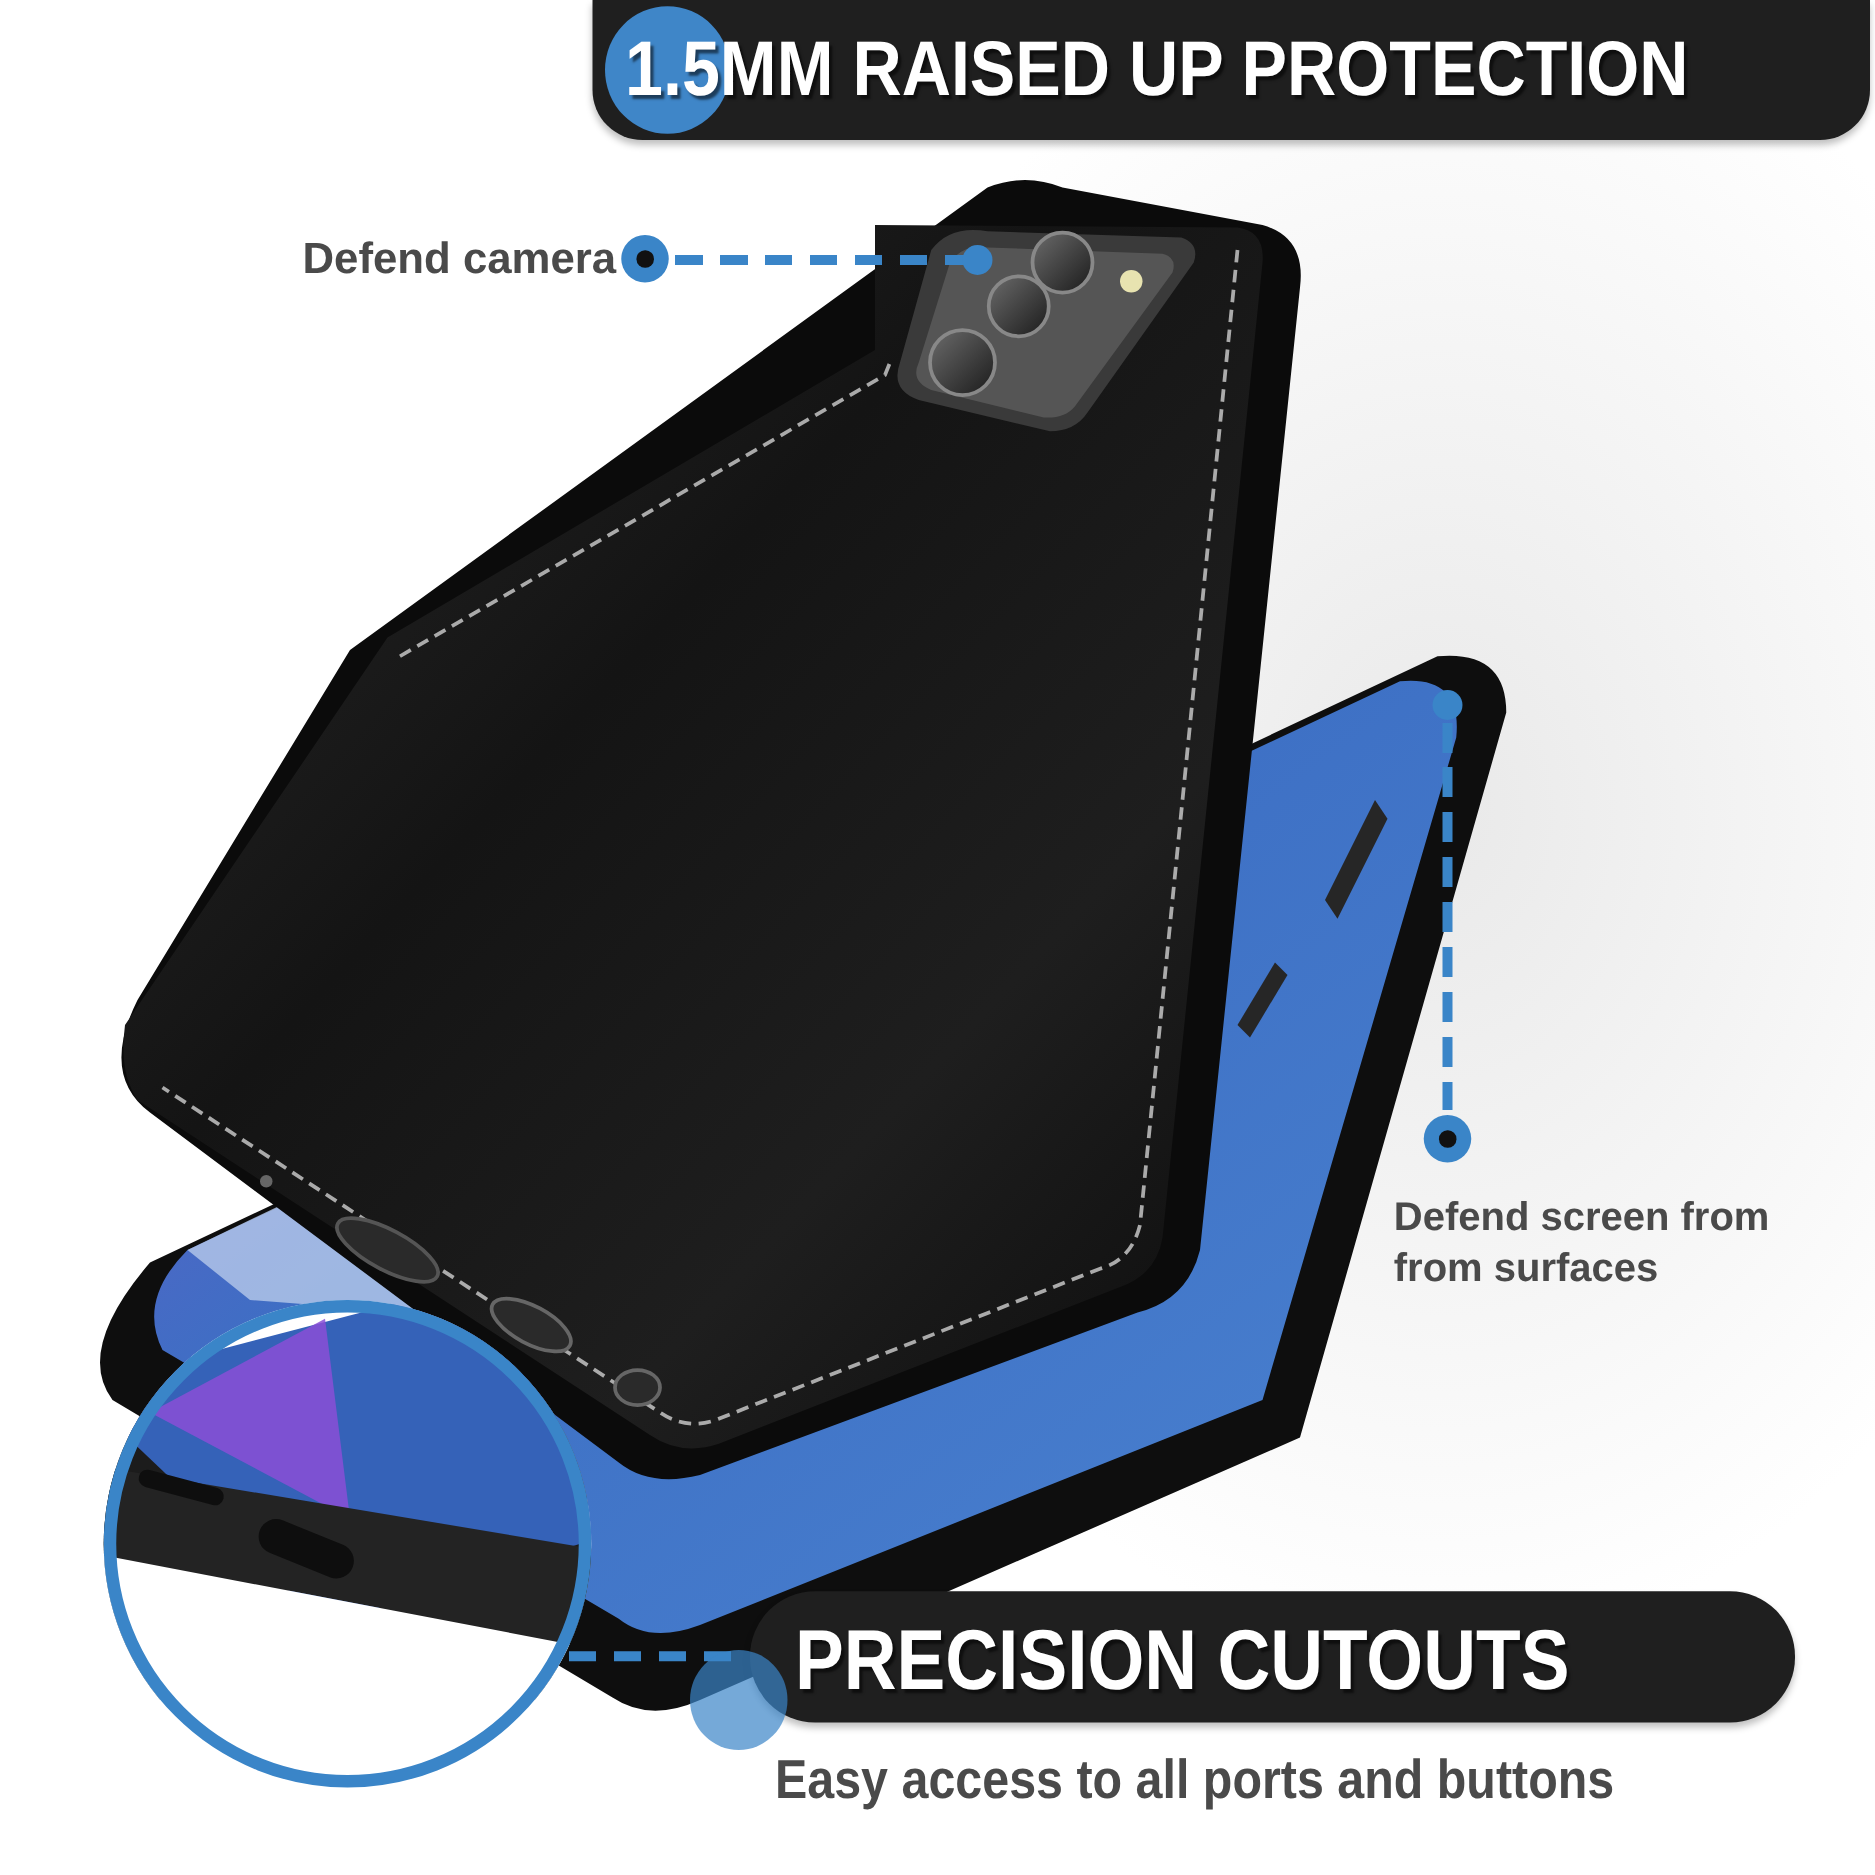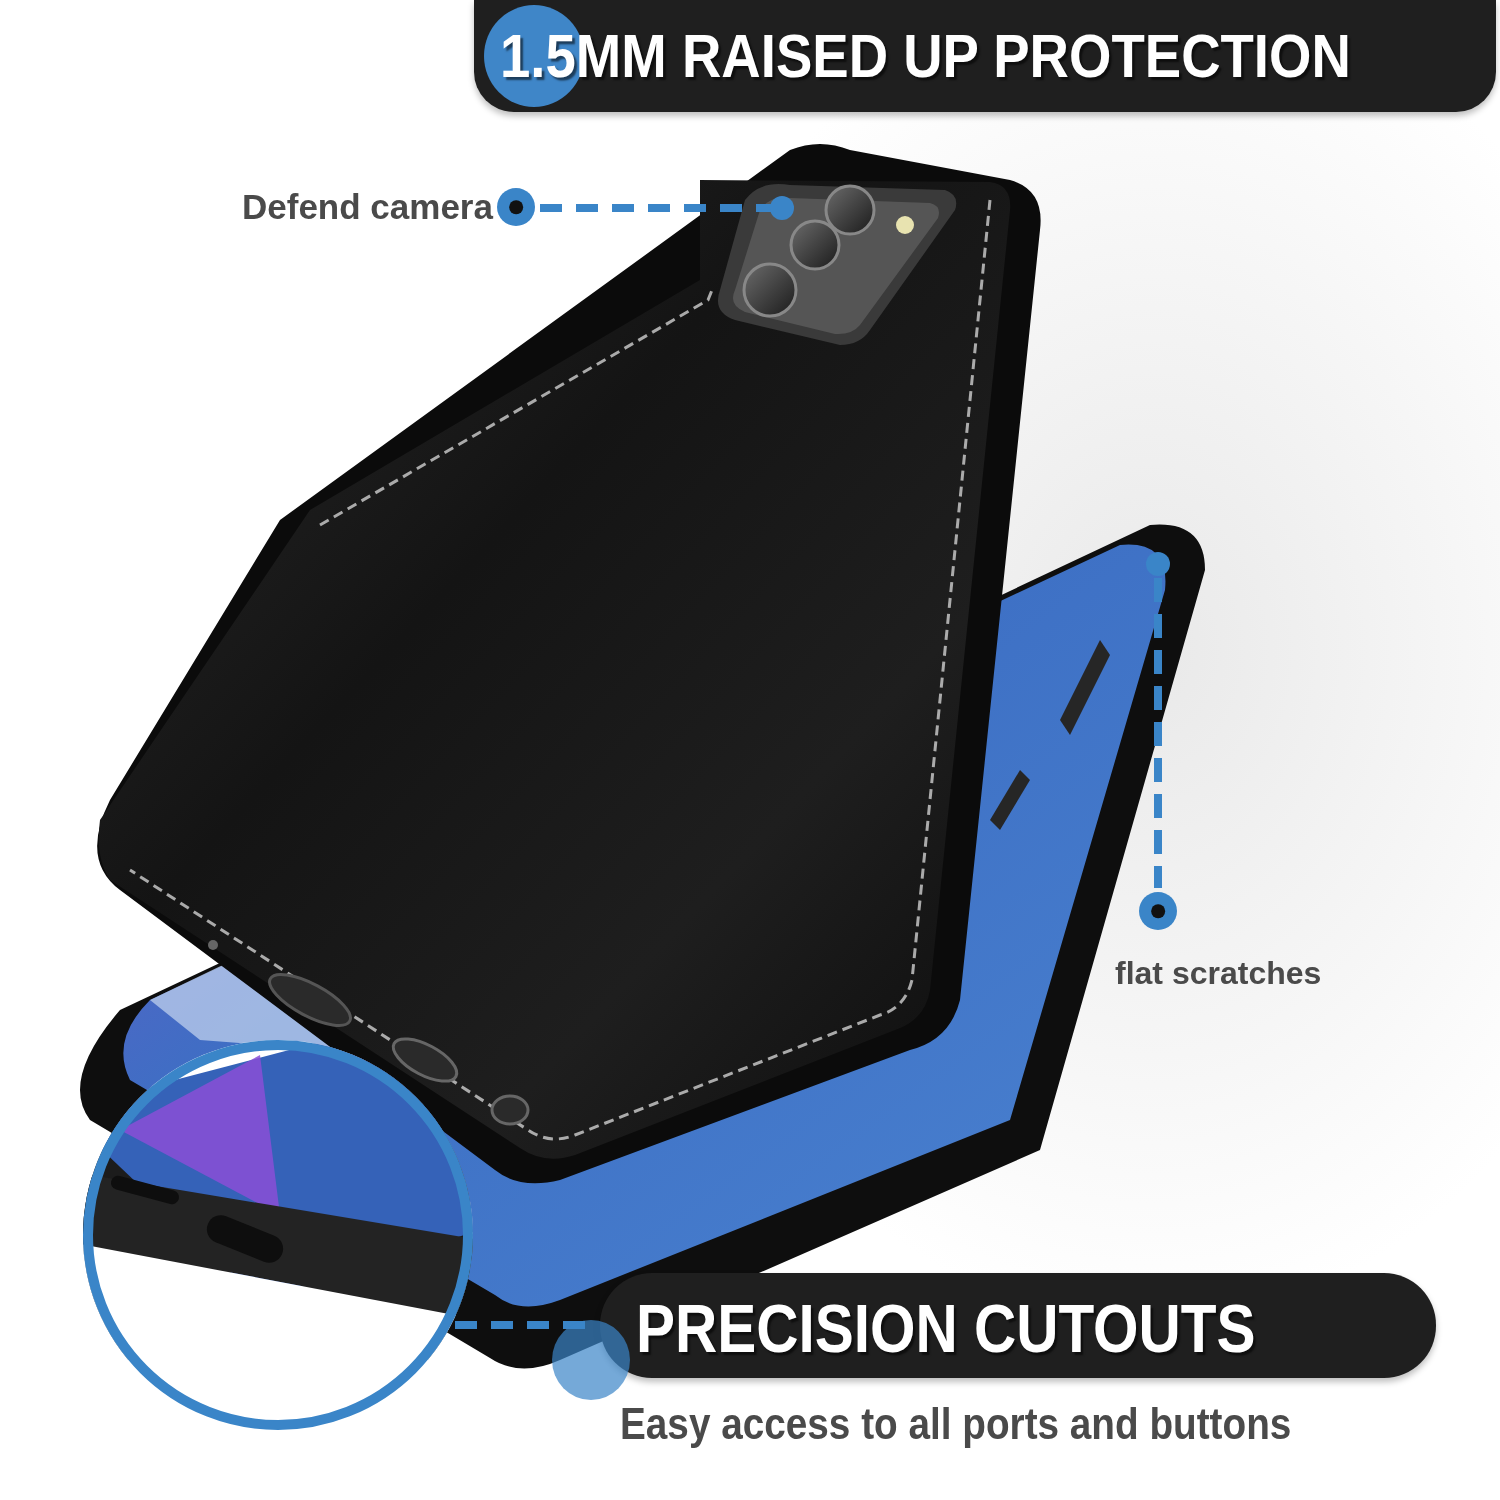--- a/index.html
+++ b/index.html
@@ -99,20 +99,21 @@
   <div>Defend camera</div>
 </div>
 <div class="dot" style="left:497px;top:188px;width:38px;height:38px;"></div>
 <div class="dash-h" style="left:540px;top:204px;width:235px;"></div>
 <div class="dot plain" style="left:770px;top:196px;width:24px;height:24px;"></div>
 
 <div class="dot plain" style="left:1146px;top:552px;width:24px;height:24px;"></div>
 <div class="dash-v" style="left:1154px;top:578px;height:310px;"></div>
 <div class="dot" style="left:1139px;top:892px;width:38px;height:38px;"></div>
 <div class="caption cap-screen">
-  <div>flat scratches</div>
+  <div>Defend screen from</div>
+  <div>from surfaces</div>
 </div>
 
 <div class="dash-h" style="left:455px;top:1321px;width:130px;"></div>
 <div class="banner banner-bottom"></div>
 <div class="dot plain" style="left:552px;top:1320px;width:78px;height:80px;background:rgba(58,133,200,0.7);"></div>
 <div class="banner-title bottom-title">PRECISION CUTOUTS</div>
 <div class="caption cap-access">Easy access to all ports and buttons</div>
 
 </body></html>

